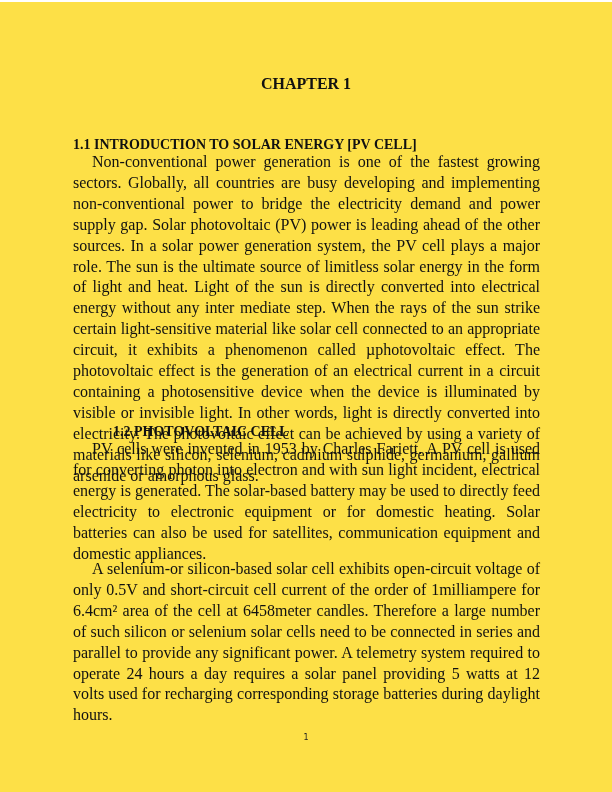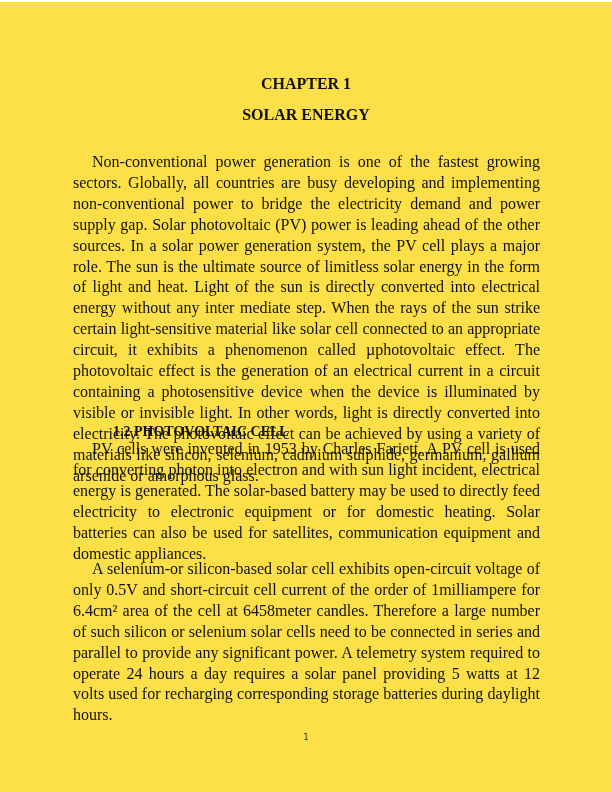--- a/index.html
+++ b/index.html
@@ -29,22 +29,22 @@
     .page-number {
       position: absolute; left: 0; width: 612px; top: 731px;
       text-align: center; font-family: "DejaVu Sans", sans-serif; font-size: 8px; color: #222;
     }
   </style>
 </head>
 <body>
 
 <div class="page">
   <div class="chapter-num">CHAPTER 1</div>
-  <div class="chapter-title">SOLAR ENERGY</div>
 
+  <div class="section-heading" style="top:134px;">1.1 INTRODUCTION TO SOLAR ENERGY [PV CELL]</div>
   <p class="para" style="top:150px; margin:0;">Non-conventional power generation is one of the fastest growing sectors. Globally, all countries are busy developing and implementing non-conventional power to bridge the electricity demand and power supply gap. Solar photovoltaic (PV) power is leading ahead of the other sources. In a solar power generation system, the PV cell plays a major role. The sun is the ultimate source of limitless solar energy in the form of light and heat. Light of the sun is directly converted into electrical energy without any inter mediate step. When the rays of the sun strike certain light-sensitive material like solar cell connected to an appropriate circuit, it exhibits a phenomenon called µphotovoltaic effect. The photovoltaic effect is the generation of an electrical current in a circuit containing a photosensitive device when the device is illuminated by visible or invisible light. In other words, light is directly converted into electricity. The photovoltaic effect can be achieved by using a variety of materials like silicon, selenium, cadmium sulphide, germanium, gallium arsenide or amorphous glass.</p>
 
   <div class="section-heading" style="top:421px;margin-left:40px;">1.2 PHOTOVOLTAIC CELL</div>
   <p class="para" style="top:437px; margin:0;">PV cells were invented in 1953 by Charles Fariett. A PV cell is used for converting photon into electron and with sun light incident, electrical energy is generated. The solar-based battery may be used to directly feed electricity to electronic equipment or for domestic heating. Solar batteries can also be used for satellites, communication equipment and domestic appliances.</p>
   <p class="para" style="top:557px; margin:0;">A selenium-or silicon-based solar cell exhibits open-circuit voltage of only 0.5V and short-circuit cell current of the order of 1milliampere for 6.4cm² area of the cell at 6458meter candles. Therefore a large number of such silicon or selenium solar cells need to be connected in series and parallel to provide any significant power. A telemetry system required to operate 24 hours a day requires a solar panel providing 5 watts at 12 volts used for recharging corresponding storage batteries during daylight hours.</p>
 
   <div class="page-number">1</div>
 </div>
 
 </body></html>

